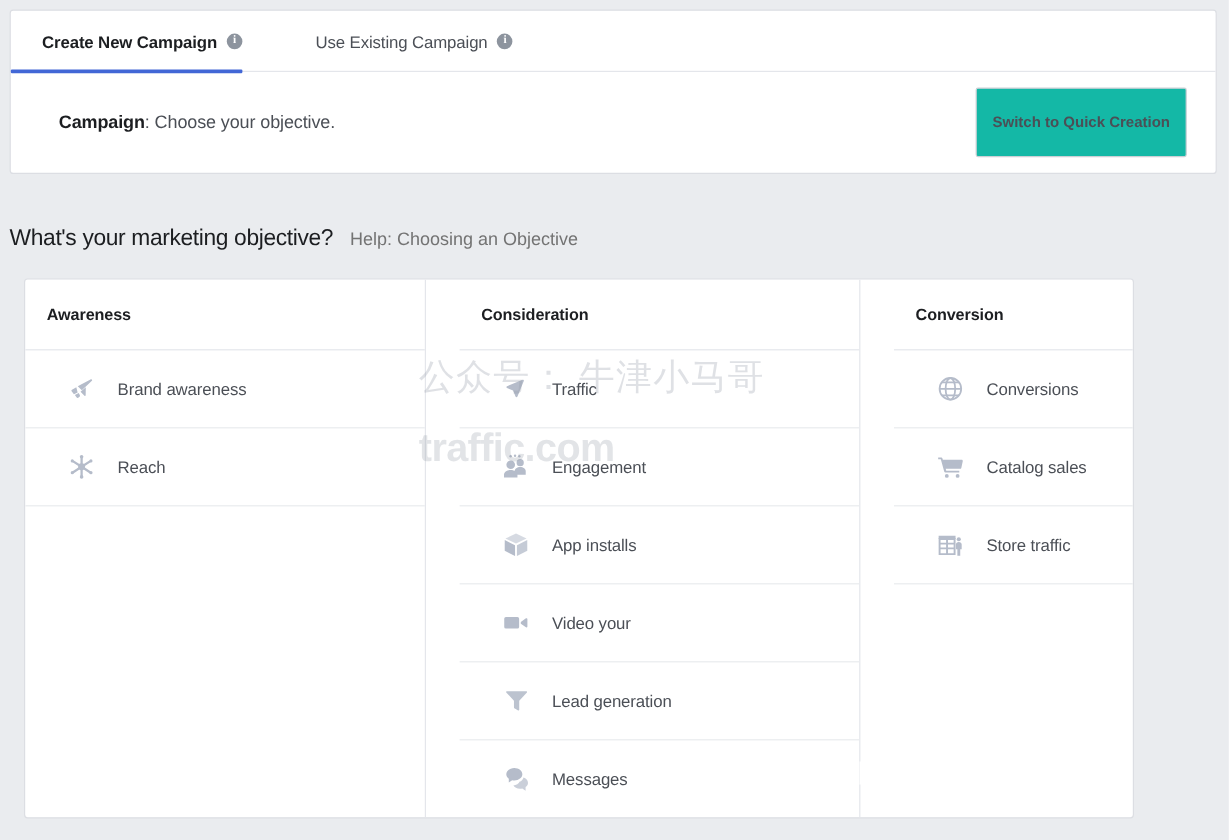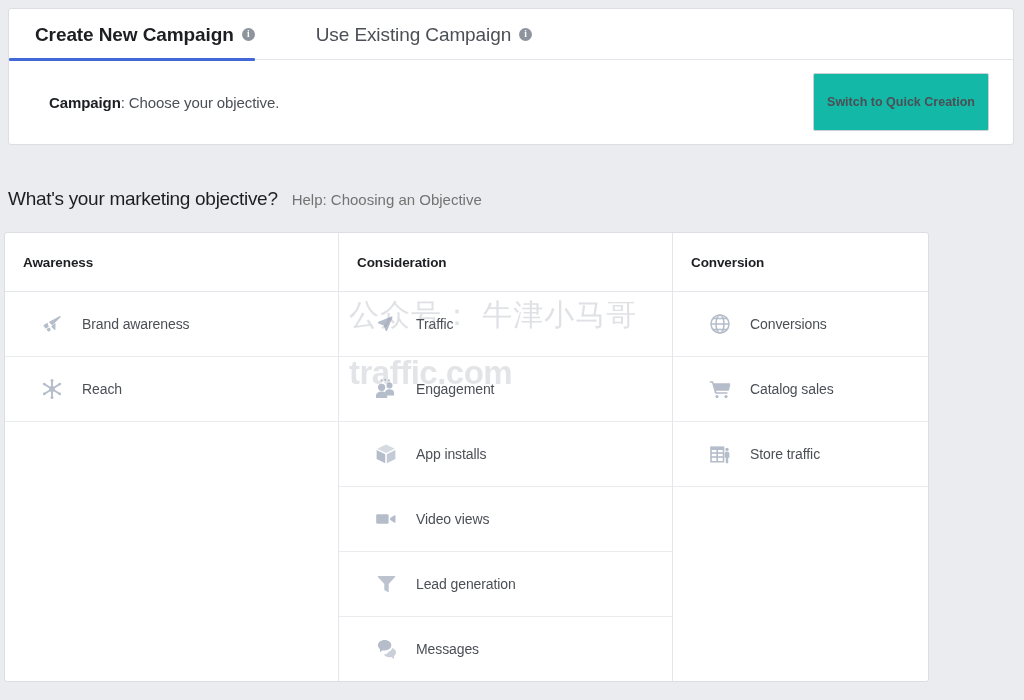--- a/index.html
+++ b/index.html
@@ -44,21 +44,21 @@
     gap: 8px;
     height: 51px;
     padding: 0 14px 0 0;
     cursor: pointer;
     white-space: nowrap;
   }
 
   .tab + .tab { margin-left: 47px; }
 
   .tab-label {
-    font-size: 19px;
+    font-size: 14px;
     color: #4b4f56;
     letter-spacing: -0.1px;
   }
 
   .tab.active .tab-label {
     font-weight: bold;
     color: #1c1e21;
   }
 
   .tab-underline {
@@ -148,29 +148,30 @@
   .objective-help {
     font-size: 15px;
     color: #737373;
     text-decoration: none;
     cursor: pointer;
   }
 
   
   .objectives-card {
     position: absolute;
-    left: 4px;
+    left: 20px;
     top: 232px;
     width: 925px;
     height: 450px;
     background: #ffffff;
     border: 1px solid #dcdee3;
     border-radius: 3px;
     display: flex;
     overflow: hidden;
+    gap: 28px;
   }
 
   .obj-col {
     width: 334px;
     flex: none;
     border-right: 1px solid #e4e6eb;
   }
   .obj-col:last-child {
     width: 336px;
     border-right: none;
@@ -371,21 +372,21 @@
       <span class="obj-label">App installs</span>
     </div>
 
     <div class="obj-item">
       <span class="obj-icon">
         <svg width="24" height="24" viewBox="0 0 24 24" fill="currentColor">
           <rect x="2.2" y="7.2" width="12.4" height="9.6" rx="1.4"></rect>
           <path d="M16 11.3l4.3-3c.5-.4 1.2 0 1.2.6v6.2c0 .6-.7 1-1.2.6l-4.3-3v-1.4z"></path>
         </svg>
       </span>
-      <span class="obj-label">Video views</span>
+      <span class="obj-label">Video your</span>
     </div>
 
     <div class="obj-item">
       <span class="obj-icon">
         <svg width="24" height="24" viewBox="0 0 24 24" fill="currentColor">
           <path d="M3.4 4h17.2c.6 0 .9.7.5 1.1l-6.4 6.9v7.4c0 .5-.5.8-.9.6l-3.1-1.7c-.2-.1-.4-.4-.4-.6v-5.7L3.9 5.1c-.4-.4-.1-1.1.5-1.1z" opacity="0.9"></path>
         </svg>
       </span>
       <span class="obj-label">Lead generation</span>
     </div>

